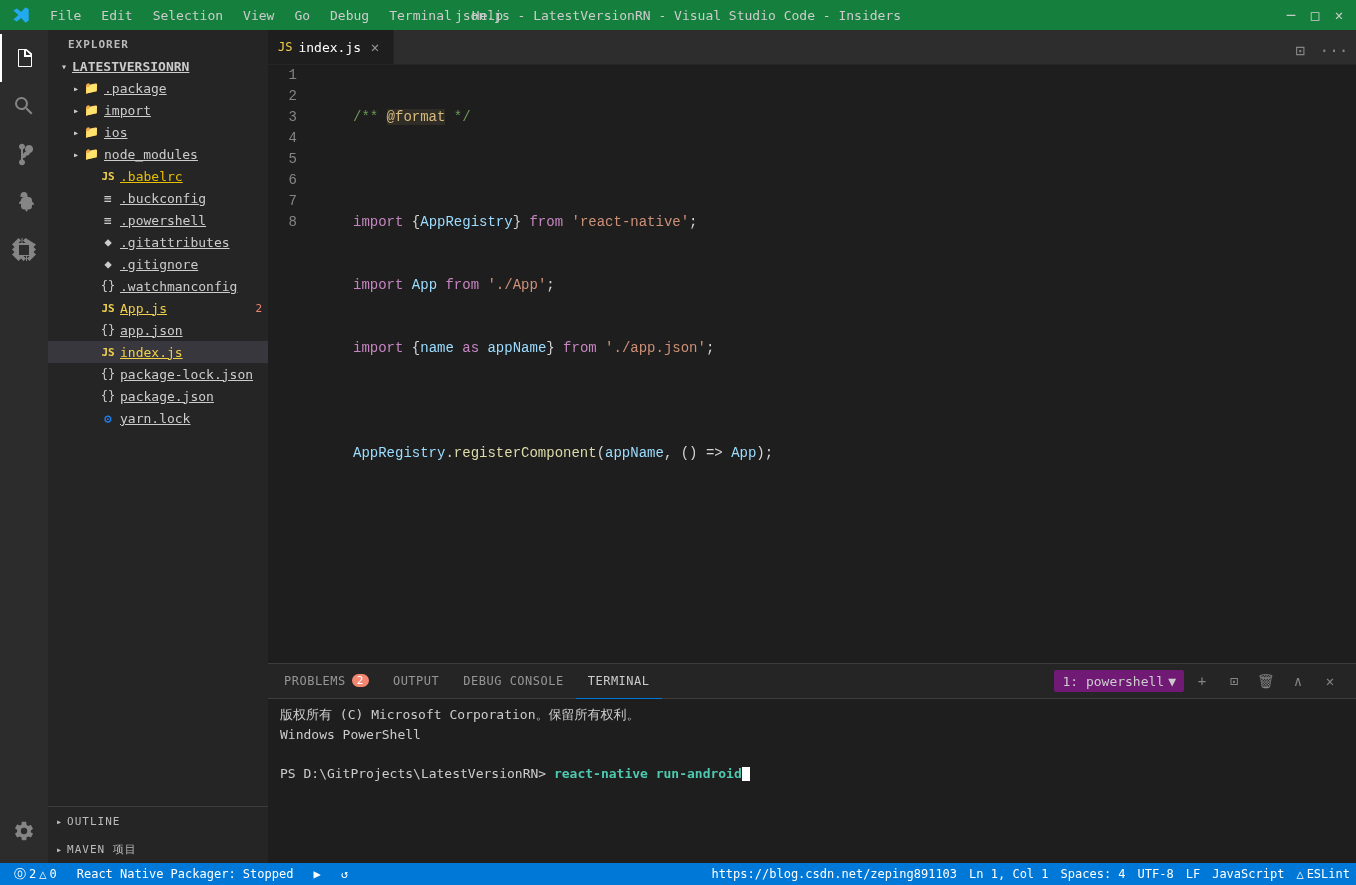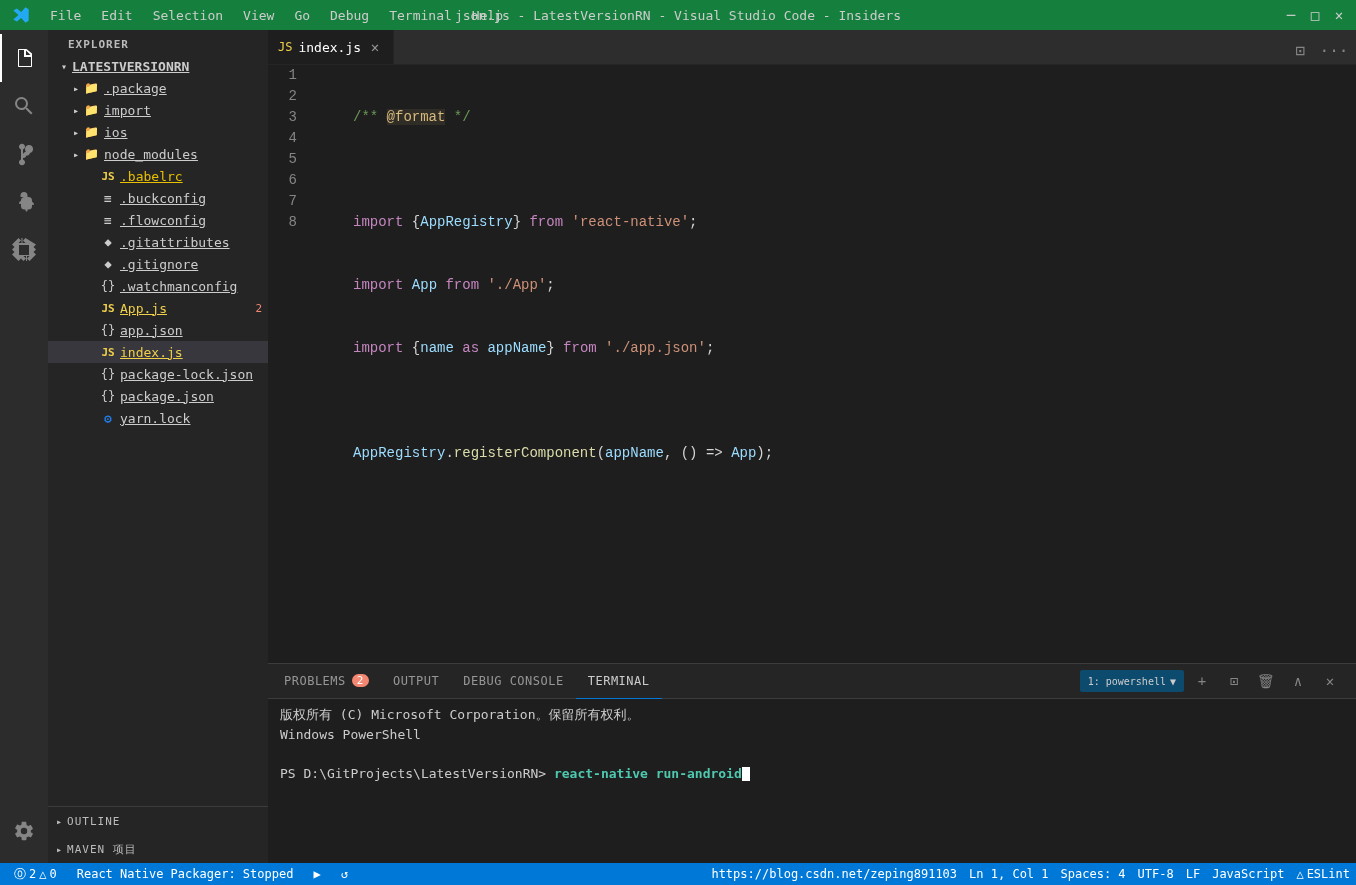--- a/index.html
+++ b/index.html
@@ -358,24 +358,24 @@
       justify-content: center;
       color: #858585;
       cursor: pointer;
       border-radius: 3px;
       font-size: 14px;
     }
 
     .terminal-selector {
       display: flex;
       align-items: center;
-      background: #0c4a6e;
+      background: #701a75;
       border: none;
       color: #cccccc;
-      font-size: 10px;
+      font-size: 13px;
       padding: 2px 8px;
       cursor: pointer;
       height: 22px;
       border-radius: 2px;
       gap: 4px;
     }
 
     #terminal-content {
       flex: 1;
       padding: 6px 12px;
@@ -539,21 +539,21 @@
 
       <div class="tree-item" style="padding-left:36px">
         <span class="arrow" style="visibility:hidden">▸</span>
         <span class="file-icon" style="color:#cccccc;font-size:13px;">≡</span>
         <span class="file-name">.buckconfig</span>
       </div>
 
       <div class="tree-item" style="padding-left:36px">
         <span class="arrow" style="visibility:hidden">▸</span>
         <span class="file-icon" style="color:#cccccc;font-size:13px;">≡</span>
-        <span class="file-name">.flowconfig</span>
+        <span class="file-name">.powershell</span>
       </div>
 
       <div class="tree-item" style="padding-left:36px">
         <span class="arrow" style="visibility:hidden">▸</span>
         <span class="file-icon" style="color:#cccccc;">◆</span>
         <span class="file-name">.gitattributes</span>
       </div>
 
       <div class="tree-item" style="padding-left:36px">
         <span class="arrow" style="visibility:hidden">▸</span>

